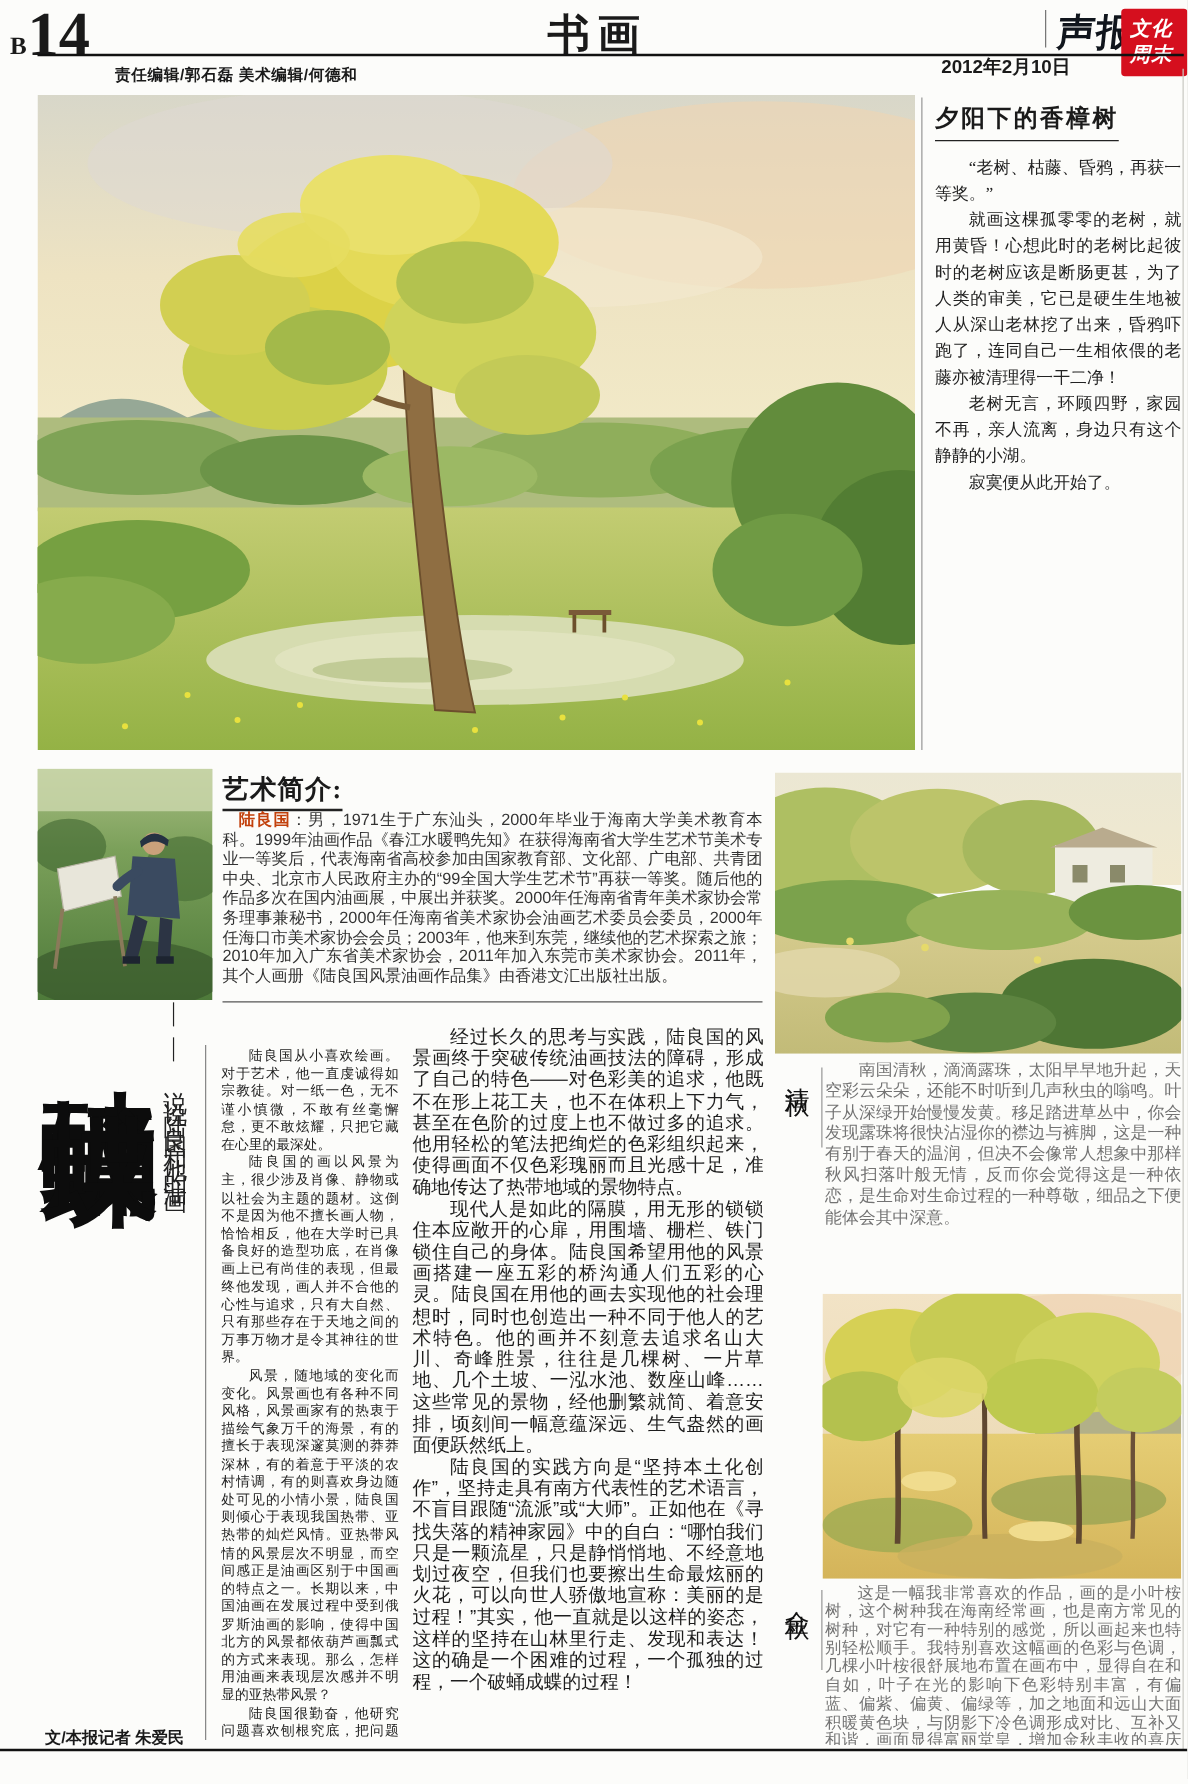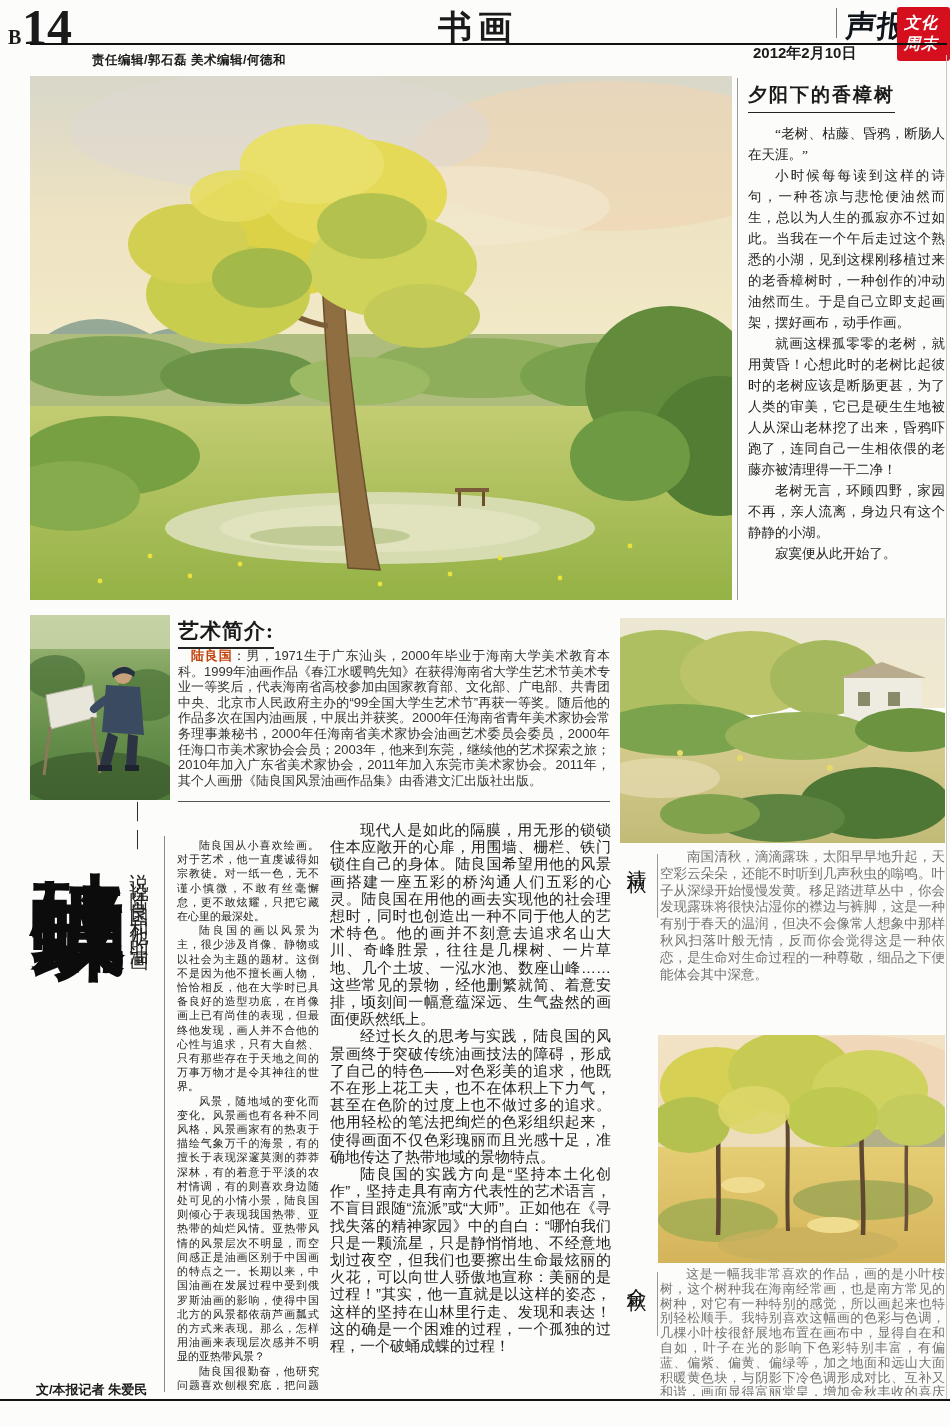--- a/index.html
+++ b/index.html
@@ -131,22 +131,21 @@
           <circle cx="350" cy="508" r="2.4"></circle>
       </g>
     </svg>
   </div>
 
   <div class="abs vline" style="left:737px;top:78px;height:522px;"></div>
 
   <div class="abs art" style="left:748px;top:82px;width:197px;height:516px;overflow:hidden;">
     <div class="art-title serif">夕阳下的香樟树</div>
     <div style="height:10px;"></div>
-    <p>“老树、枯藤、昏鸦，断肠人在天涯。”</p>
-    <p>小时候每每读到这样的诗句，一种苍凉与悲怆便油然而生，总以为人生的孤寂亦不过如此。当我在一个午后走过这个熟悉的小湖，见到这棵刚移植过来的老香樟树时，一种创作的冲动油然而生。于是自己立即支起画架，摆好画布，动手作画。</p>
+    <p>“老树、枯藤、昏鸦，再获一等奖。”</p>
     <p>就画这棵孤零零的老树，就用黄昏！心想此时的老树比起彼时的老树应该是断肠更甚，为了人类的审美，它已是硬生生地被人从深山老林挖了出来，昏鸦吓跑了，连同自己一生相依偎的老藤亦被清理得一干二净！</p>
     <p>老树无言，环顾四野，家园不再，亲人流离，身边只有这个静静的小湖。</p>
     <p>寂寞便从此开始了。</p>
   </div>
 
   <div class="abs" style="left:30px;top:615px;width:140px;height:185px;">
     <svg viewBox="0 0 140 185" width="140" height="185">
       <defs>
           <linearGradient id="ph" x1="0" y1="0" x2="0" y2="1">
         <stop offset="0" stop-color="#a8bd82"></stop>
@@ -231,22 +230,22 @@
   <div class="abs" style="left:164px;top:836px;width:1px;height:556px;background:#888;"></div>
 
   <div class="abs col1" style="left:177px;top:838px;width:142px;height:552px;overflow:hidden;">
     <p>陆良国从小喜欢绘画。对于艺术，他一直虔诚得如宗教徒。对一纸一色，无不谨小慎微，不敢有丝毫懈怠，更不敢炫耀，只把它藏在心里的最深处。</p>
     <p>陆良国的画以风景为主，很少涉及肖像、静物或以社会为主题的题材。这倒不是因为他不擅长画人物，恰恰相反，他在大学时已具备良好的造型功底，在肖像画上已有尚佳的表现，但最终他发现，画人并不合他的心性与追求，只有大自然、只有那些存在于天地之间的万事万物才是令其神往的世界。</p>
     <p>风景，随地域的变化而变化。风景画也有各种不同风格，风景画家有的热衷于描绘气象万千的海景，有的擅长于表现深邃莫测的莽莽深林，有的着意于平淡的农村情调，有的则喜欢身边随处可见的小情小景，陆良国则倾心于表现我国热带、亚热带的灿烂风情。亚热带风情的风景层次不明显，而空间感正是油画区别于中国画的特点之一。长期以来，中国油画在发展过程中受到俄罗斯油画的影响，使得中国北方的风景都依葫芦画瓢式的方式来表现。那么，怎样用油画来表现层次感并不明显的亚热带风景？</p>
     <p>陆良国很勤奋，他研究问题喜欢刨根究底，把问题解决透彻。他觉得对于艺术家来说，世界不是缺少美，而是缺少发现美的眼睛。从海南到东莞，他常常带着干粮去野外写生。饿了，就啃几口干面包；累了，就在荒无人烟的乱坟岗躺一会。他的耳边是惆怅的蝉鸣，湿热的空气散发着大自然的诱惑。他，静心沉醉于这种安宁之中。这是他与自然、社会交流的一种方式，这里面有一</p>
   </div>
 
   <div class="abs col2" style="left:330px;top:821px;width:281px;height:570px;overflow:hidden;">
+    <p>经过长久的思考与实践，陆良国的风景画终于突破传统油画技法的障碍，形成了自己的特色——对色彩美的追求，他既不在形上花工夫，也不在体积上下力气，甚至在色阶的过度上也不做过多的追求。他用轻松的笔法把绚烂的色彩组织起来，使得画面不仅色彩瑰丽而且光感十足，准确地传达了热带地域的景物特点。</p>
     <p>现代人是如此的隔膜，用无形的锁锁住本应敞开的心扉，用围墙、栅栏、铁门锁住自己的身体。陆良国希望用他的风景画搭建一座五彩的桥沟通人们五彩的心灵。陆良国在用他的画去实现他的社会理想时，同时也创造出一种不同于他人的艺术特色。他的画并不刻意去追求名山大川、奇峰胜景，往往是几棵树、一片草地、几个土坡、一泓水池、数座山峰……这些常见的景物，经他删繁就简、着意安排，顷刻间一幅意蕴深远、生气盎然的画面便跃然纸上。</p>
-    <p>经过长久的思考与实践，陆良国的风景画终于突破传统油画技法的障碍，形成了自己的特色——对色彩美的追求，他既不在形上花工夫，也不在体积上下力气，甚至在色阶的过度上也不做过多的追求。他用轻松的笔法把绚烂的色彩组织起来，使得画面不仅色彩瑰丽而且光感十足，准确地传达了热带地域的景物特点。</p>
     <p>陆良国的实践方向是“坚持本土化创作”，坚持走具有南方代表性的艺术语言，不盲目跟随“流派”或“大师”。正如他在《寻找失落的精神家园》中的自白：“哪怕我们只是一颗流星，只是静悄悄地、不经意地划过夜空，但我们也要擦出生命最炫丽的火花，可以向世人骄傲地宣称：美丽的是过程！”其实，他一直就是以这样的姿态，这样的坚持在山林里行走、发现和表达！这的确是一个困难的过程，一个孤独的过程，一个破蛹成蝶的过程！</p>
   </div>
 
   <div class="abs" style="left:658px;top:1035px;width:287px;height:228px;">
     <svg viewBox="0 0 287 228" width="287" height="228">
       <defs>
           <linearGradient id="j1" x1="0" y1="0" x2="0" y2="1">
         <stop offset="0" stop-color="#f2e3c6"></stop>
             <stop offset="1" stop-color="#eddcb9"></stop>
           </linearGradient>

